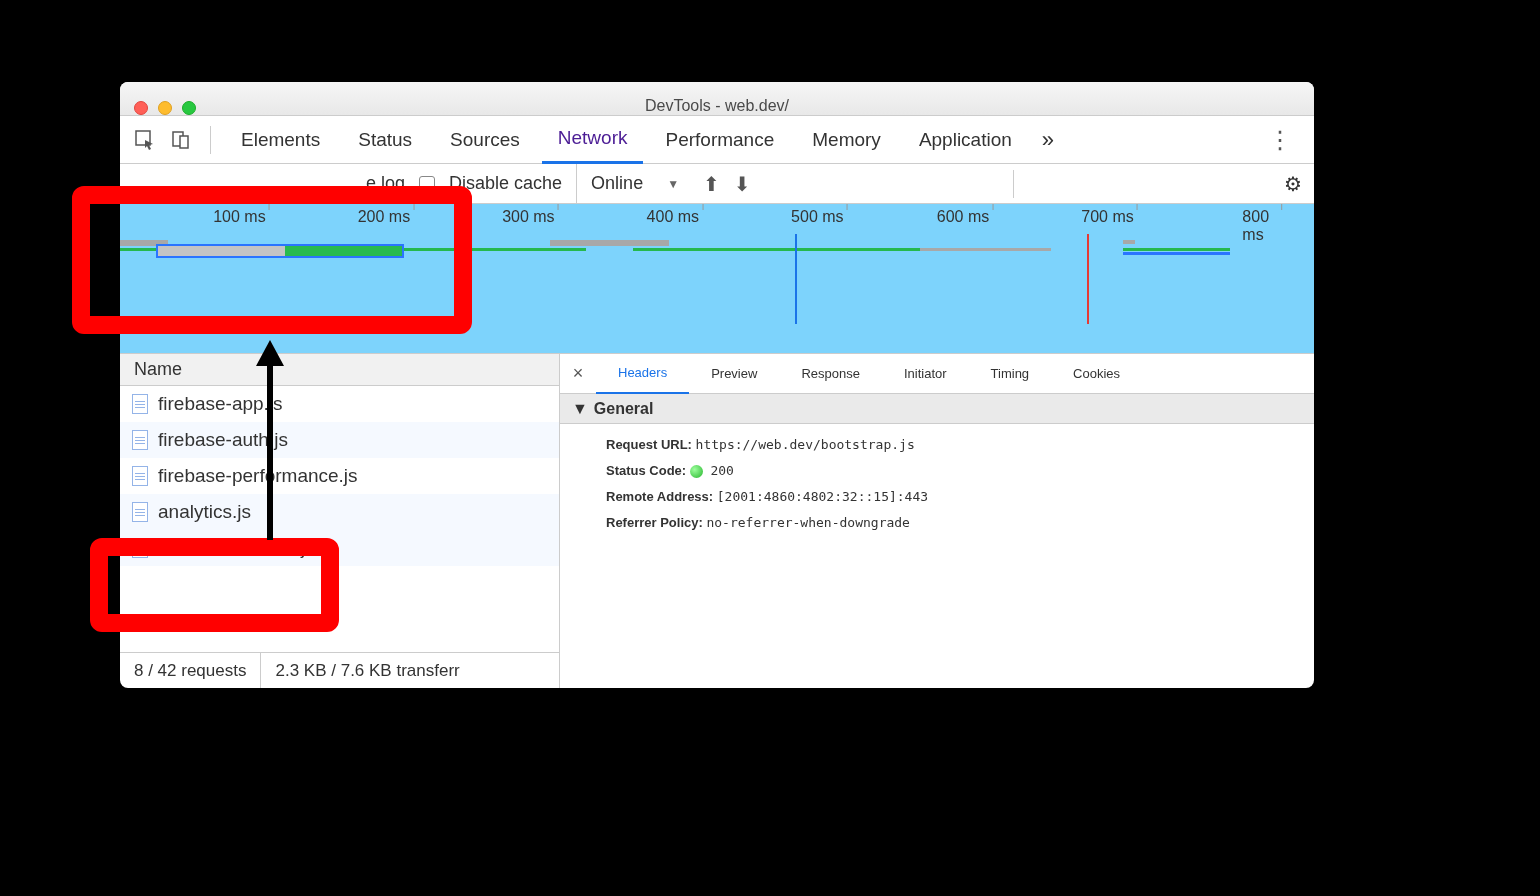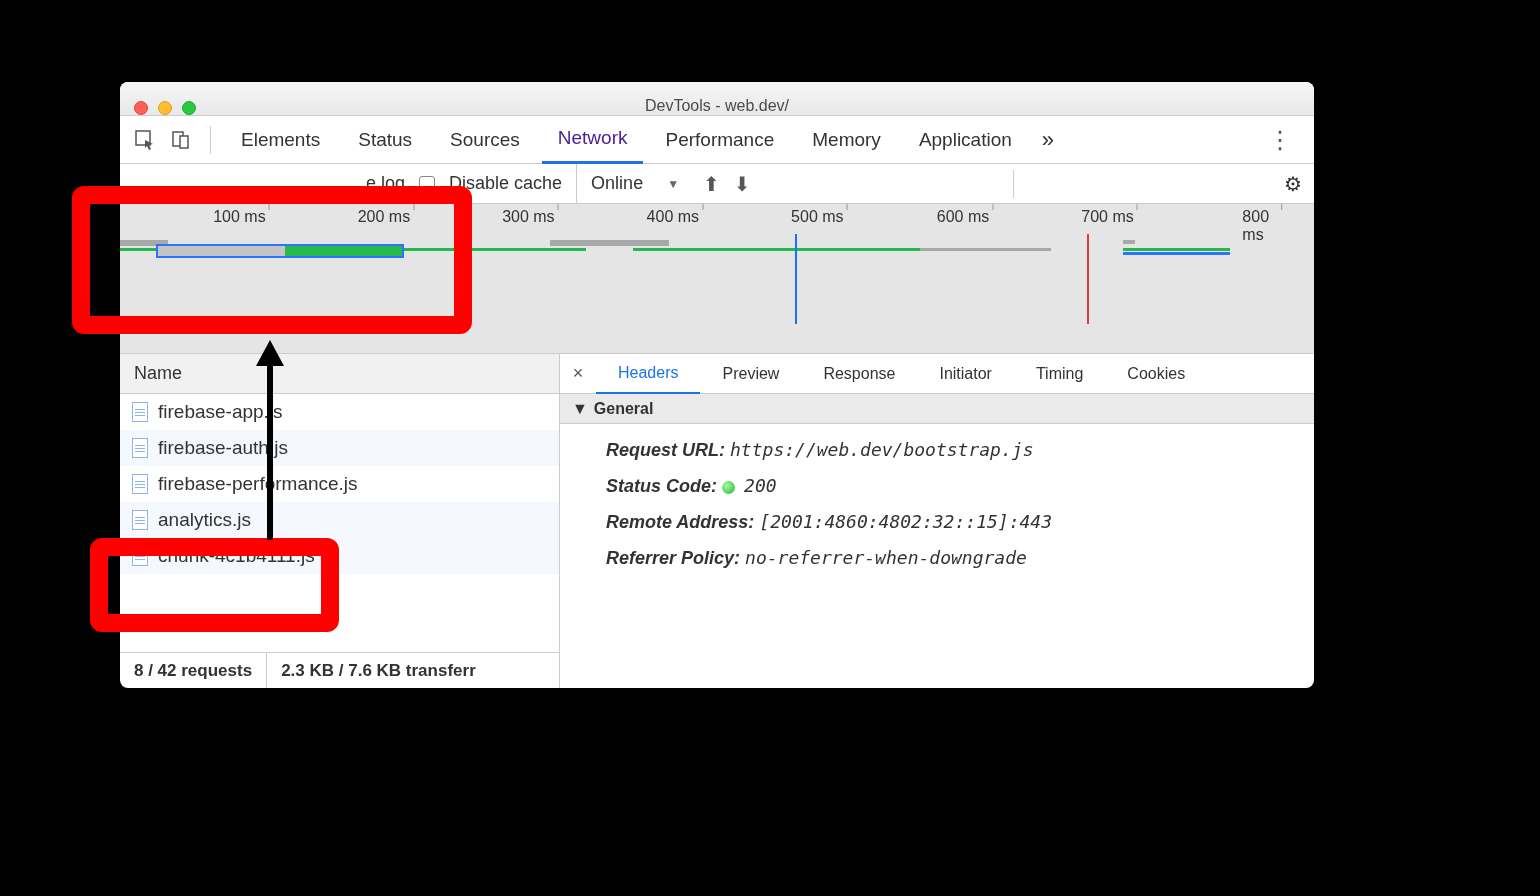--- a/index.html
+++ b/index.html
@@ -56,50 +56,50 @@
     height: 40px; border-bottom:1px solid #ccc;
     display:flex; align-items:center; padding:0 12px; gap:14px;
     font-size:18px; color:#333;
   }
   .checkbox { width:16px; height:16px; border:1px solid #888; border-radius:3px; display:inline-block; }
   .select { border:none; border-left:1px solid #ccc; padding:0 10px 0 14px; display:flex; align-items:center; gap:24px; height:100%; }
   .select .chev { color:#666; font-size:12px; }
   .gear { margin-left:auto; font-size:20px; color:#333; }
   .timeline {
     height: 150px; border-bottom:1px solid #ccc; position:relative;
-    background:#e5e5e5;
+    background:#7dd3fc;
   }
   .ruler { position:absolute; top:0; left:0; right:0; height:26px; }
   .tick { position:absolute; top:4px; font-size:16px; color:#333; transform:translateX(-100%); }
   .tick::after { content:""; position:absolute; left:calc(100% + 3px); top:-4px; width:1px; height:6px; background:#999; }
   .strips { position:absolute; top:36px; left:0; right:0; height:60px; }
   .strip { position:absolute; height:6px; }
   .bluebar { position:absolute; height:14px; border:2px solid #2a74ff; background:#c4c4c4; }
   .bluebar .grn { position:absolute; top:0; bottom:0; right:0; background:#28ba4f; }
   .vline { position:absolute; top:30px; height:90px; width:2px; }
   .lower { flex:1; display:flex; border-top:none; }
   .left-pane { width:440px; border-right:1px solid #ccc; display:flex; flex-direction:column; }
-  .col-header { height:40px; border-bottom:1px solid #ccc; background:#f1f1f1; display:flex; align-items:center; padding:0 14px; font-size:18px; }
+  .col-header { height:32px; border-bottom:1px solid #ccc; background:#f1f1f1; display:flex; align-items:center; padding:0 14px; font-size:18px; }
   .file-list { flex:1; overflow:hidden; }
   .file-row { height:36px; display:flex; align-items:center; padding:0 12px; gap:10px; font-size:19px; }
   .file-row.odd { background:#f5f9ff; }
   .file-row.sel { background:#1967f0; color:#fff; }
   .file-icon { width:16px; height:20px; border:1px solid #94b4e8; background:#fff; position:relative; display:inline-flex; flex-direction:column; justify-content:center; gap:2px; padding:2px; }
   .file-icon span { display:block; height:1px; background:#94b4e8; }
   .file-row.sel .file-icon { border-color:#fff; }
   .file-row.sel .file-icon span { background:#fff; }
-  .statusbar { height:36px; border-top:1px solid #ccc; display:flex; align-items:center; font-size:17px; color:#333;font-weight:bold; }
+  .statusbar { height:36px; border-top:1px solid #ccc; display:flex; align-items:center; font-size:17px; color:#333; }
   .statusbar .seg { padding:0 14px; border-right:1px solid #ccc; height:100%; display:flex; align-items:center; }
   .right-pane { flex:1; display:flex; flex-direction:column; }
   .detail-tabs { height:40px; border-bottom:1px solid #ccc; display:flex; align-items:center; }
   .close-x { width:36px; text-align:center; font-size:18px; color:#555; }
-  .dtab { font-size:16px; padding:0 22px; height:40px; display:flex; align-items:center; color:#333; cursor:pointer; }
+  .dtab { font-size:13px; padding:0 22px; height:40px; display:flex; align-items:center; color:#333; cursor:pointer; }
   .dtab.active { color:#1a73e8; border-bottom:2px solid #1a73e8; }
   .section-head { height:30px; background:#eaeaea; border-bottom:1px solid #ccc; display:flex; align-items:center; padding:0 12px; font-weight:bold; font-size:16px; gap:6px; }
-  .kv { padding: 8px 0 8px 46px; font-size:18px; line-height:2.0;font-style:italic; }
+  .kv { padding: 8px 0 8px 46px; font-size:13px; line-height:2.0; }
   .kv b { font-weight:bold; }
   .mono { font-family: ui-monospace, Menlo, monospace; }
   .status-dot { display:inline-block; width:13px; height:13px; border-radius:50%; background:radial-gradient(circle at 35% 35%, #9dff9d, #26b42c); vertical-align:middle; margin-right:4px; }
 
   
   .annot-box1 {
     position:absolute; left:72px; top:186px; width:400px; height:148px;
     border:18px solid #ff0000; border-radius:12px; z-index:50;
   }
   .annot-box2 {

